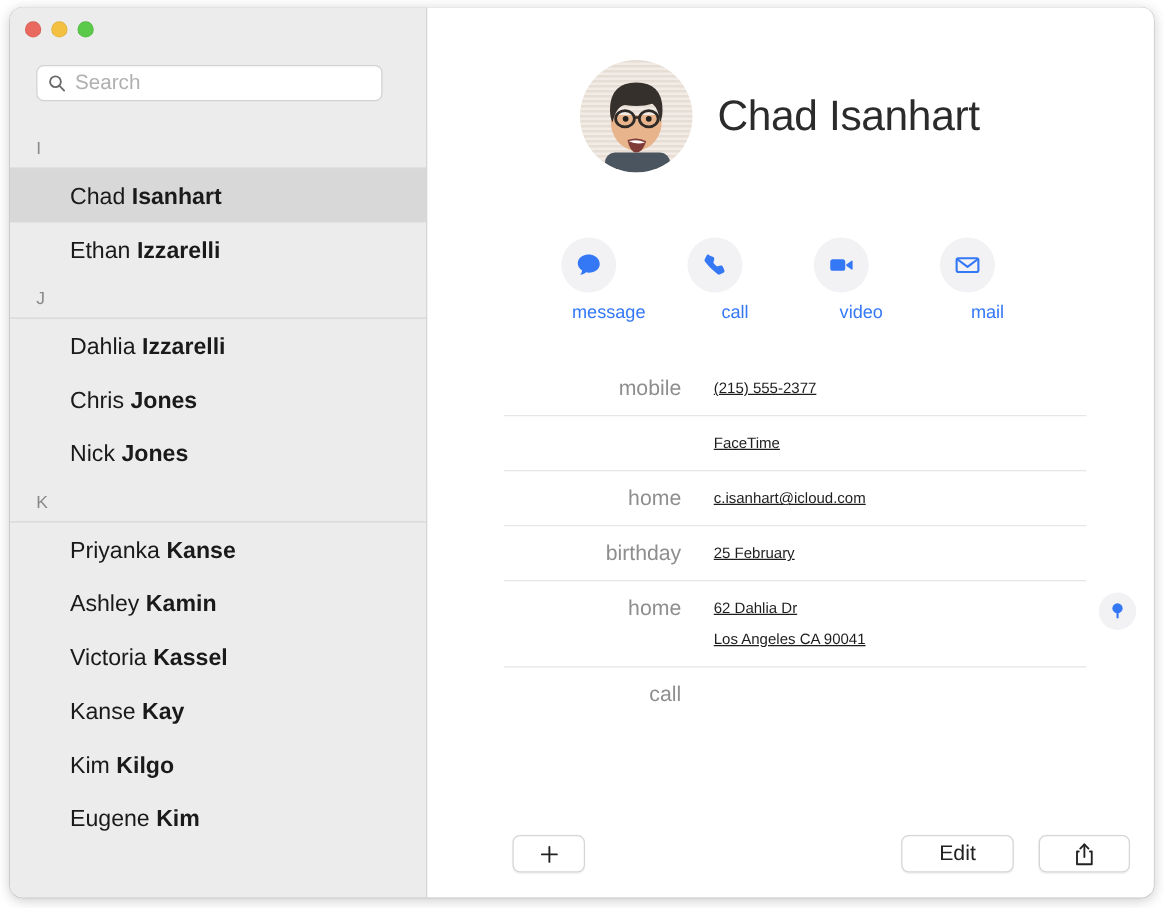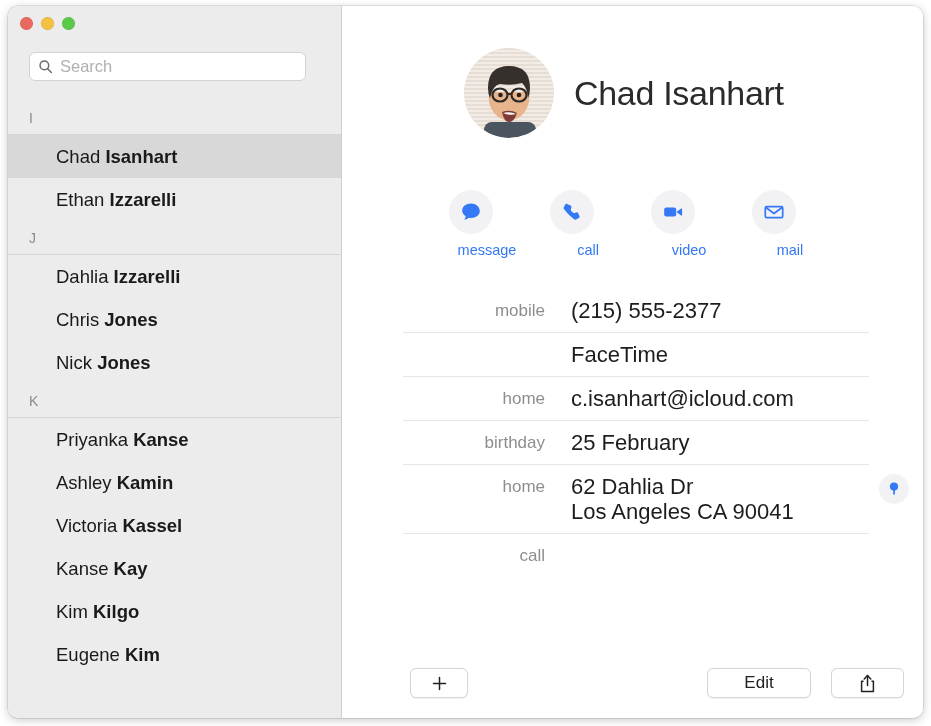--- a/index.html
+++ b/index.html
@@ -207,24 +207,25 @@
     width: 168px;
     flex: 0 0 168px;
     text-align: right;
     padding-right: 26px;
     box-sizing: border-box;
     font-size: 17px;
     color: #8e8e8e;
     line-height: 25px;
   }
   .field-value {
-    font-size: 22px;
+    font-size: 12px;
     color: #1d1d1d;
     line-height: 25px;
     white-space: pre-line;
+    text-decoration: underline;
   }
   #map-pin-button {
     position: absolute;
     right: -40px;
     top: 9px;
     width: 30px;
     height: 30px;
     border-radius: 50%;
     background: #f2f2f4;
     display: flex;
@@ -259,21 +260,21 @@
     cursor: default;
   }
   #add-button {
     position: absolute;
     left: 68px;
     width: 58px;
   }
   #edit-button {
     position: absolute;
     right: 112px;
-    width: 104px;
+    width: 90px;
   }
   #share-button {
     position: absolute;
     right: 19px;
     width: 73px;
   }
 </style>
 </head>
 <body>
 

